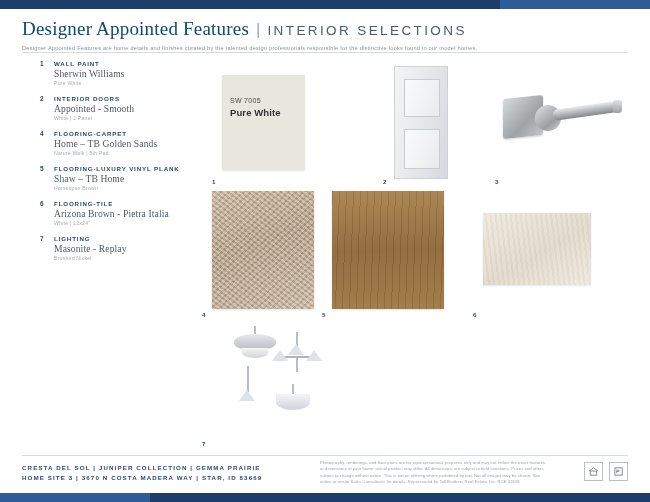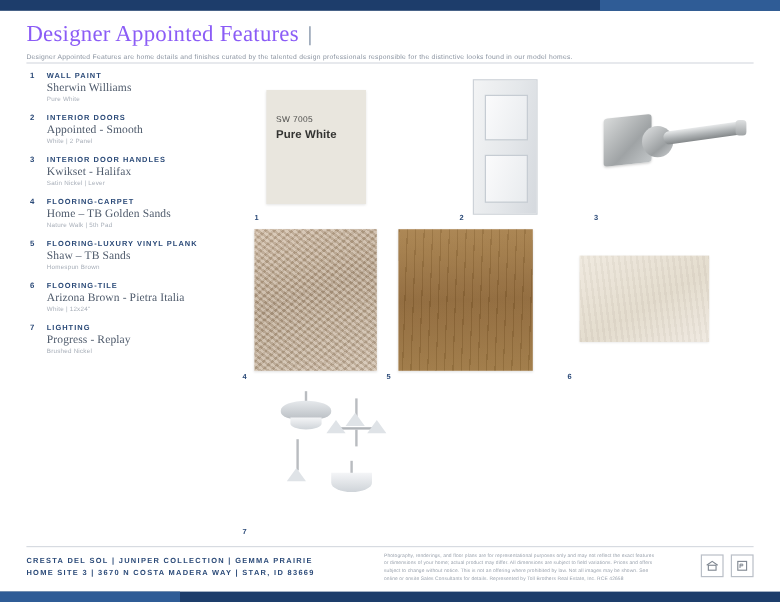--- a/index.html
+++ b/index.html
@@ -42,21 +42,21 @@
     right: 22px;
   }
   .title-row {
     display: flex;
     align-items: baseline;
     gap: 7px;
   }
   .title-main {
     font-family: "Liberation Serif", serif;
     font-size: 19px;
-    color: #8b5cf6;
+    color: #0c4a6e;
     letter-spacing: 0.2px;
   }
   .title-divider {
     color: #9aa7b8;
     font-size: 17px;
     font-weight: 300;
   }
   .title-sub {
     font-family: "Liberation Sans", sans-serif;
     font-size: 13.5px;
@@ -75,21 +75,21 @@
     left: 22px;
     width: 606px;
     height: 1px;
     background: #d7dbe1;
   }
 
   
   .list {
     position: absolute;
     top: 60px;
-    left: 25px;
+    left: 40px;
     width: 170px;
   }
   .list-item {
     position: relative;
     margin-bottom: 9.5px;
     padding-left: 14px;
   }
   .li-num {
     position: absolute;
     left: 0;
@@ -384,20 +384,21 @@
 <div id="page">
 
   <div class="top-bar">
     <div class="top-bar-inner"></div>
   </div>
 
   <div class="header">
     <div class="title-row">
       <span class="title-main">Designer Appointed Features</span>
       <span class="title-divider">|</span>
+      <span class="title-sub">INTERIOR SELECTIONS</span>
     </div>
     <div class="subtitle">Designer Appointed Features are home details and finishes curated by the talented design professionals responsible for the distinctive looks found in our model homes.</div>
   </div>
   <div class="header-rule"></div>
 
   <div class="list">
 
     <div class="list-item">
       <span class="li-num">1</span>
       <div class="li-cat">WALL PAINT</div>
@@ -405,52 +406,46 @@
       <div class="li-detail">Pure White</div>
     </div>
 
     <div class="list-item">
       <span class="li-num">2</span>
       <div class="li-cat">INTERIOR DOORS</div>
       <div class="li-name">Appointed - Smooth</div>
       <div class="li-detail">White  |  2 Panel</div>
     </div>
 
-    <div class="list-item">
-      <span class="li-num">3</span>
-      <div class="li-cat">INTERIOR DOOR HANDLES</div>
-      <div class="li-name">Kwikset - Halifax</div>
-      <div class="li-detail">Satin Nickel  |  Lever</div>
-    </div>
 
     <div class="list-item">
       <span class="li-num">4</span>
       <div class="li-cat">FLOORING-CARPET</div>
       <div class="li-name">Home – TB Golden Sands</div>
       <div class="li-detail">Nature Walk  |  5th Pad</div>
     </div>
 
     <div class="list-item">
       <span class="li-num">5</span>
       <div class="li-cat">FLOORING-LUXURY VINYL PLANK</div>
-      <div class="li-name">Shaw – TB Sands</div>
+      <div class="li-name">Shaw – TB Home</div>
       <div class="li-detail">Homespun Brown</div>
     </div>
 
     <div class="list-item">
       <span class="li-num">6</span>
       <div class="li-cat">FLOORING-TILE</div>
       <div class="li-name">Arizona Brown - Pietra Italia</div>
       <div class="li-detail">White  |  12x24"</div>
     </div>
 
     <div class="list-item">
       <span class="li-num">7</span>
       <div class="li-cat">LIGHTING</div>
-      <div class="li-name">Progress - Replay</div>
+      <div class="li-name">Masonite - Replay</div>
       <div class="li-detail">Brushed Nickel</div>
     </div>
 
   </div>
 
   <div class="board">
 
     <div class="paint-chip">
       <div class="paint-code">SW 7005</div>
       <div class="paint-name">Pure White</div>

